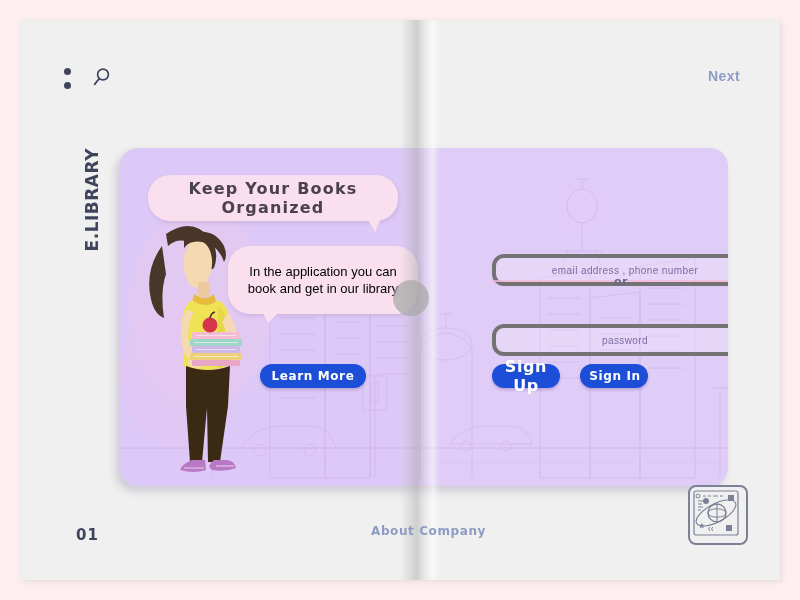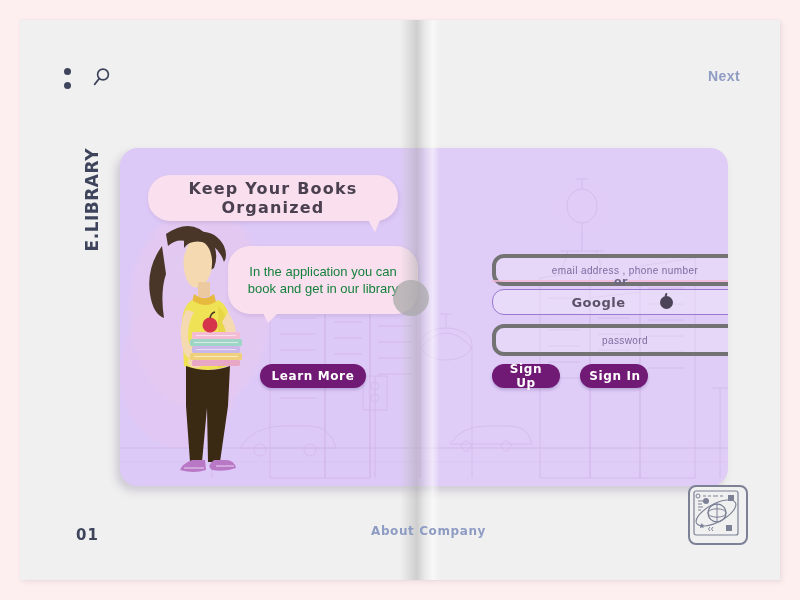--- a/index.html
+++ b/index.html
@@ -81,38 +81,38 @@
     color:#4a4050;font-size:16px;font-weight:bold;letter-spacing:1.2px;
     font-family:"DejaVu Sans", sans-serif;
   }
   #bubble-title:after{
     content:"";position:absolute;right:18px;bottom:-11px;
     width:0;height:0;border-left:10px solid transparent;border-right:4px solid transparent;
     border-top:14px solid #fae0ee;transform:skewX(-8deg);
   }
   #bubble-body{
     left:108px;top:98px;width:170px;height:68px;padding:0 10px;
-    color:#15803d;font-size:13px;line-height:17px;font-weight:normal;
+    color:#000000;font-size:13px;line-height:17px;font-weight:normal;
   }
   #bubble-body:after{
     content:"";position:absolute;left:34px;bottom:-9px;
     width:0;height:0;border-left:6px solid transparent;border-right:12px solid transparent;
     border-top:12px solid #fae0ee;
   }
 
   
   .pill{
-    position:absolute;background:#701a75;color:#ffffff;border:0;
+    position:absolute;background:#1d4ed8;color:#ffffff;border:0;
     border-radius:20px;cursor:pointer;font-weight:bold;
     font-family:"DejaVu Sans", sans-serif;letter-spacing:.6px;
     box-shadow:0 2px 3px rgba(80,50,130,.25);
     display:flex;align-items:center;justify-content:center;
   }
   #learn-more{left:140px;top:216px;width:106px;height:24px;font-size:12px;z-index:5;}
-  #sign-up{left:372px;top:216px;width:68px;height:24px;font-size:12px;z-index:5;}
+  #sign-up{left:372px;top:216px;width:68px;height:24px;font-size:16px;z-index:5;}
   #sign-in{left:460px;top:216px;width:68px;height:24px;font-size:12px;z-index:5;padding-left:8px;}
 
   
   .field{
     position:absolute;height:24px;border:4px solid #737373;border-radius:12px;
     background:rgba(255,255,255,.22);
     display:flex;align-items:center;justify-content:center;
     font-size:10px;color:#7c6ba0;letter-spacing:.4px;z-index:5;cursor:text;
   }
   #field-email{left:372px;top:106px;width:258px;}
@@ -283,24 +283,20 @@
     <button class="pill" id="learn-more">Learn More</button>
 
     <div class="field" id="field-email">email address , phone number</div>
 
     <div id="or-row">
       <div class="rule"></div>
       <span id="or-text">or</span>
       <div class="rule"></div>
     </div>
 
-    <div id="google-btn">
-      <span id="google-label">Google</span>
-      <span id="google-icon"></span>
-    </div>
 
     <div class="field" id="field-password">password</div>
 
     <button class="pill" id="sign-up">Sign Up</button>
     <button class="pill" id="sign-in">Sign In</button>
   </div>
 
   <div id="fold"></div>
   <div id="fold-knob"></div>
 

